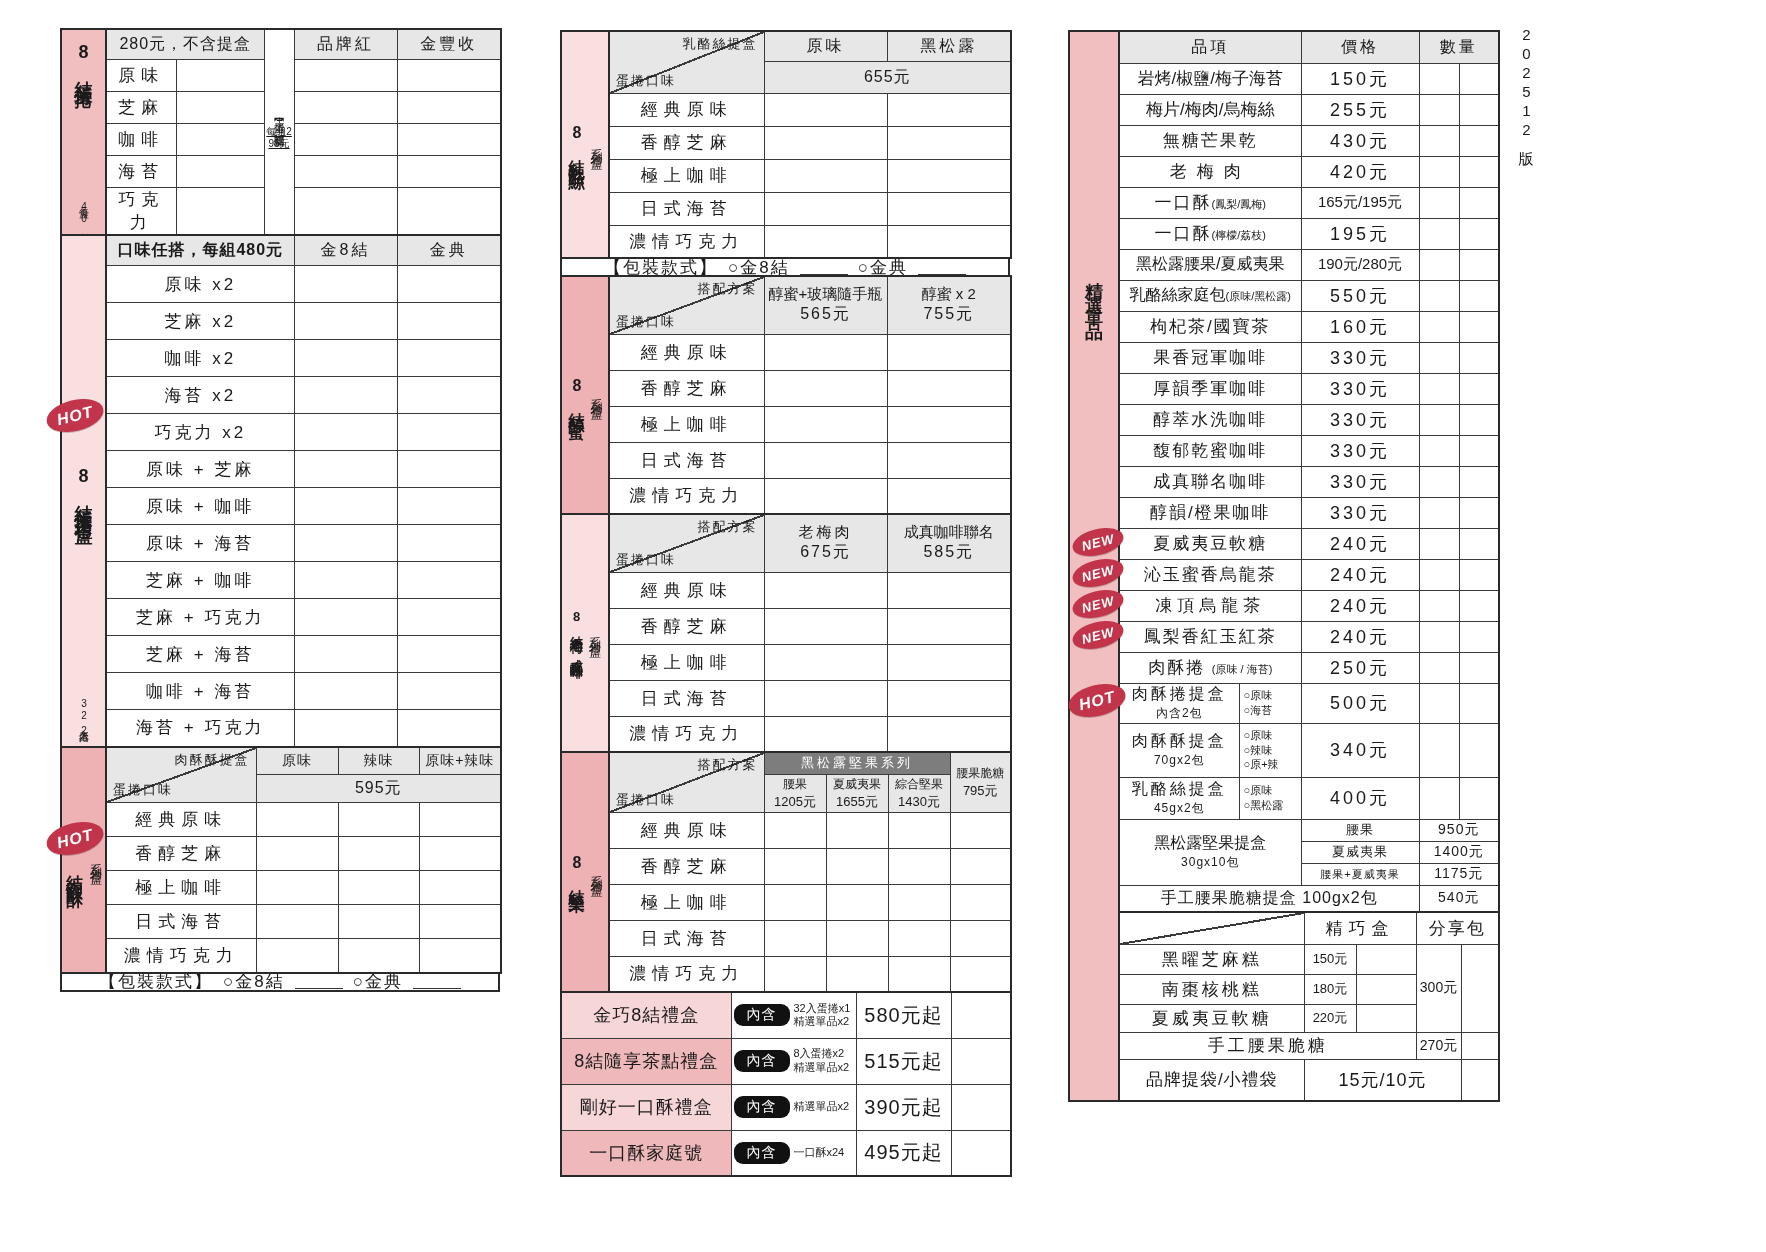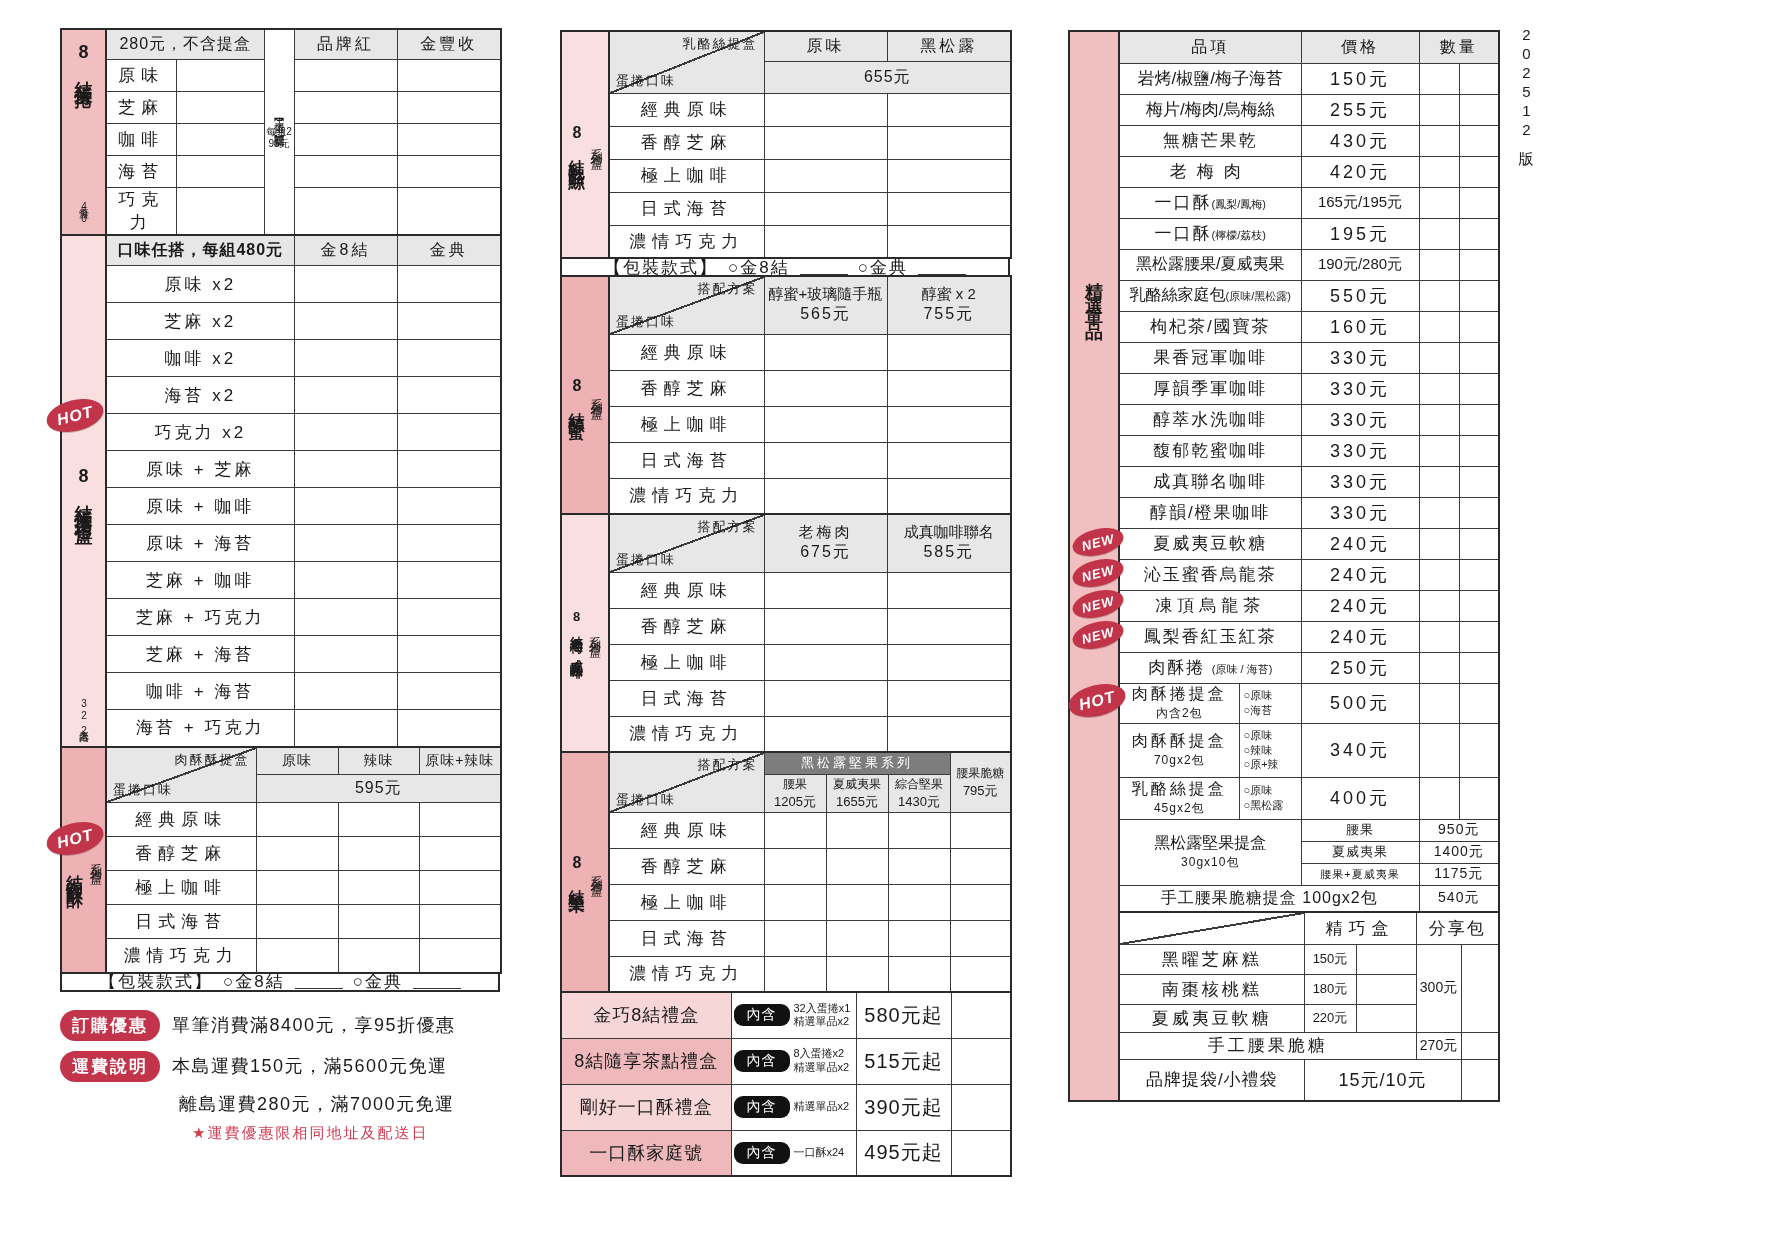--- a/index.html
+++ b/index.html
@@ -33,21 +33,21 @@
   .colh.sm{font-size:14px;letter-spacing:1px;}
   .flav{font-size:17px;letter-spacing:6px;}
   .flav2{font-size:17px;letter-spacing:3px;}
   .iname{font-size:17px;letter-spacing:2px;}
   .isml{font-size:11px;letter-spacing:0;}
   .iprice{font-size:18px;letter-spacing:3px;}
   .iprice.dense{font-size:15px;letter-spacing:0;}
   .combo-cell{background:#fff;padding:4px 0;}
   .combo-inner{display:flex;flex-direction:column;align-items:center;justify-content:space-between;height:100%;}
   .combo-v{font-size:11px;letter-spacing:0;}
-  .combo-sub{font-size:10px;line-height:1.15;width:26px;word-break:break-all;}
+  .combo-sub{font-size:10px;line-height:1.15;width:26px;word-break:break-all;text-decoration:underline;}
 
   
   .diagcell{position:relative;background-color:#e7e7e7;
     background-image:linear-gradient(to bottom right,transparent calc(50% - 1px),#3a3a3a calc(50% - 1px),#3a3a3a calc(50% + 1px),transparent calc(50% + 1px));}
   .diagcell.white{background-color:#fff;}
   .dt{position:absolute;top:3px;right:6px;font-size:13px;letter-spacing:2px;}
   .db{position:absolute;bottom:3px;left:6px;font-size:13px;letter-spacing:2px;}
   .twoline .t1{font-size:15px;letter-spacing:0;}
   .twoline .t2{font-size:16px;letter-spacing:2px;}
   .band{background:#7d7d7d;color:#fff;font-size:13px;letter-spacing:3px;}
@@ -308,32 +308,20 @@
     </div>
 
     <div class="packrow" style="width:440px;">
       <span>【包裝款式】</span>
       <span>○金8結</span>
         <span class="blankline"></span>
       <span>○金典</span>
         <span class="blankline"></span>
     </div>
 
-    <div class="promo">
-      <div class="prow">
-        <span class="pbadge">訂購優惠</span>
-        <span class="ptext">單筆消費滿8400元，享95折優惠</span>
-      </div>
-      <div class="prow">
-        <span class="pbadge">運費說明</span>
-        <span class="ptext">本島運費150元，滿5600元免運</span>
-      </div>
-      <div class="ptext pindent">離島運費280元，滿7000元免運</div>
-      <div class="pnote">★運費優惠限相同地址及配送日</div>
-    </div>
   </div>
 
   <div id="col-mid" class="col">
 
     <div class="sec">
       <div class="strip p2 row" style="width:48px;">
         <span class="v side-big" style="font-size:16px;">8結乳酪絲</span>
         <span class="v side-mid">系列禮盒</span>
       </div>
       <table style="width:402px;">

